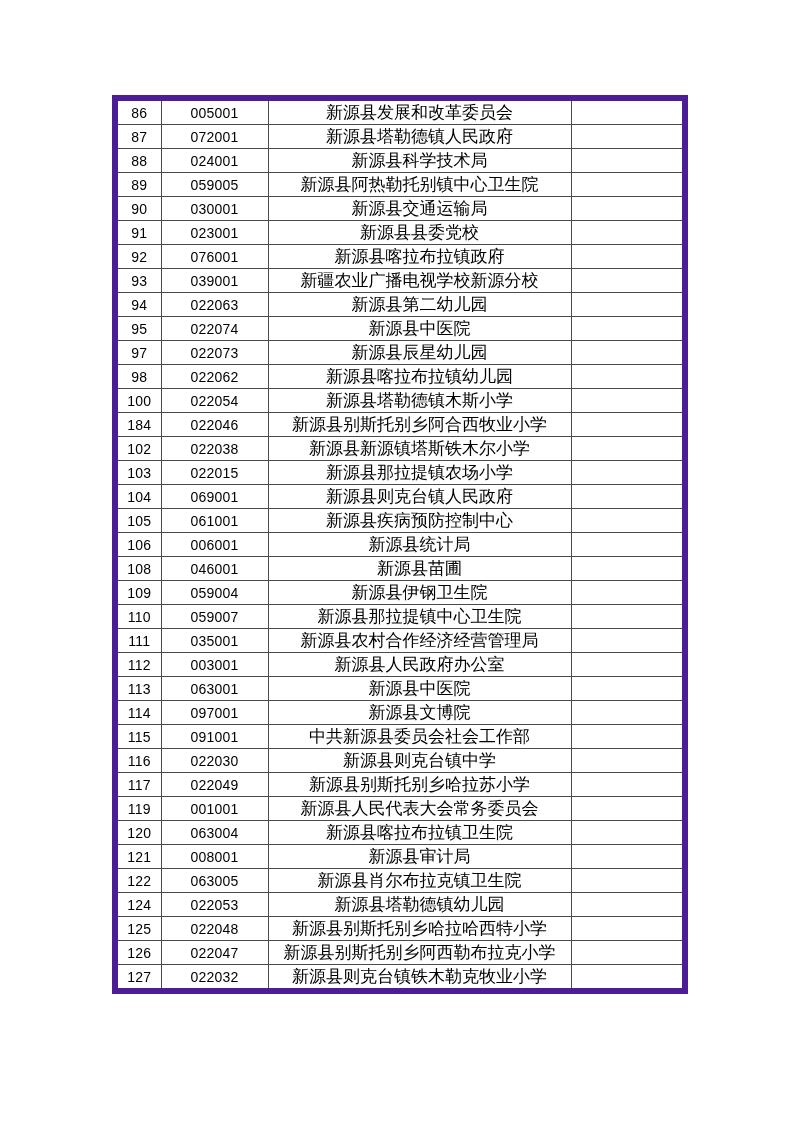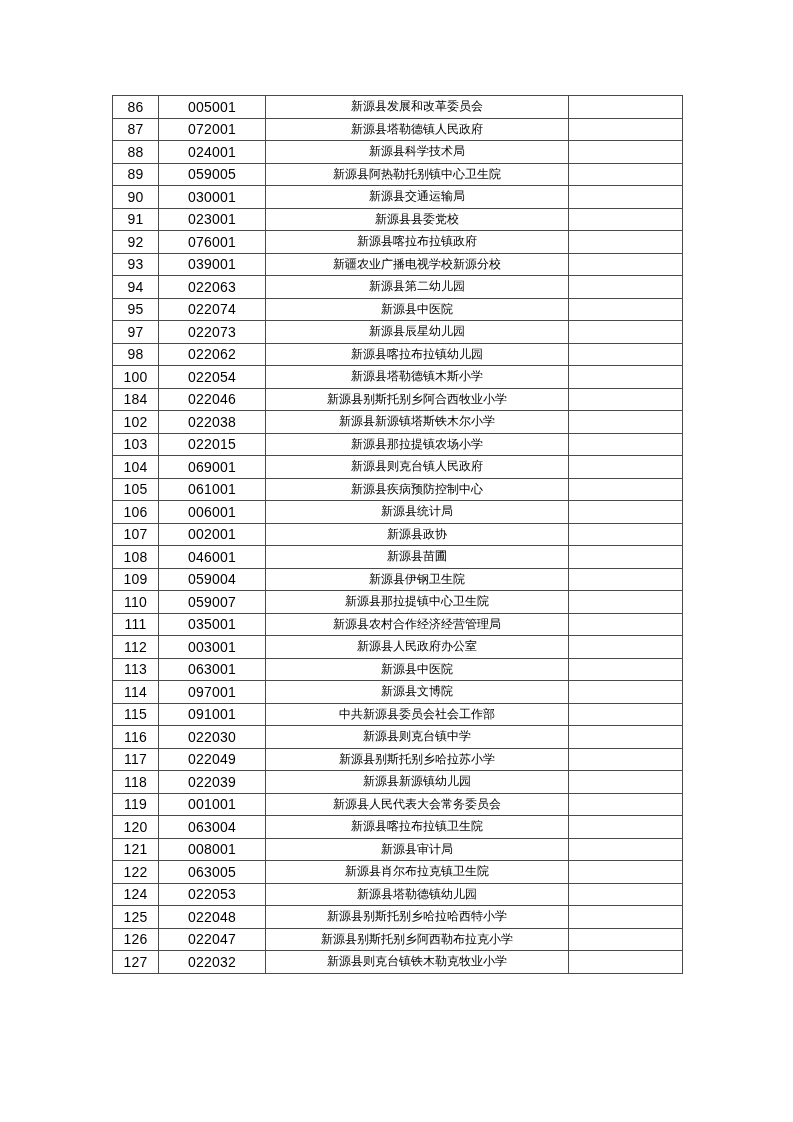--- a/index.html
+++ b/index.html
@@ -14,40 +14,40 @@
     background: #ffffff;
     overflow: hidden;
   }
   table.org-table {
     position: absolute;
     left: 112px;
     top: 95px;
     width: 570px;
     border-collapse: collapse;
     table-layout: fixed;
-    border: 1px solid #4c1d95;
+    border: 6px solid #4c1d95;
   }
   table.org-table td {
     border: 1px solid #4a4a4a;
     height: 21.5px;
     padding: 0 2px;
     text-align: center;
     vertical-align: middle;
     color: #000000;
     overflow: hidden;
     white-space: nowrap;
   }
   td.cell-num, td.cell-code {
     font-family: "Liberation Sans", "DejaVu Sans", sans-serif;
     font-size: 14px;
     letter-spacing: 0.2px;
   }
   td.cell-name {
     font-family: Liberation Sans, sans-serif;
-    font-size: 12px;
+    font-size: 17px;
   }
   td.cell-blank {
     font-size: 14px;
   }
 </style>
 </head>
 <body>
 
 <div class="page">
   <table class="org-table">
@@ -166,26 +166,20 @@
           <td class="cell-name">新源县疾病预防控制中心</td>
           <td class="cell-blank"></td>
         </tr>
         <tr>
           <td class="cell-num">106</td>
           <td class="cell-code">006001</td>
           <td class="cell-name">新源县统计局</td>
           <td class="cell-blank"></td>
         </tr>
         <tr>
-          <td class="cell-num">107</td>
-          <td class="cell-code">002001</td>
-          <td class="cell-name">新源县政协</td>
-          <td class="cell-blank"></td>
-        </tr>
-        <tr>
           <td class="cell-num">108</td>
           <td class="cell-code">046001</td>
           <td class="cell-name">新源县苗圃</td>
           <td class="cell-blank"></td>
         </tr>
         <tr>
           <td class="cell-num">109</td>
           <td class="cell-code">059004</td>
           <td class="cell-name">新源县伊钢卫生院</td>
           <td class="cell-blank"></td>
@@ -229,26 +223,20 @@
         <tr>
           <td class="cell-num">116</td>
           <td class="cell-code">022030</td>
           <td class="cell-name">新源县则克台镇中学</td>
           <td class="cell-blank"></td>
         </tr>
         <tr>
           <td class="cell-num">117</td>
           <td class="cell-code">022049</td>
           <td class="cell-name">新源县别斯托别乡哈拉苏小学</td>
-          <td class="cell-blank"></td>
-        </tr>
-        <tr>
-          <td class="cell-num">118</td>
-          <td class="cell-code">022039</td>
-          <td class="cell-name">新源县新源镇幼儿园</td>
           <td class="cell-blank"></td>
         </tr>
         <tr>
           <td class="cell-num">119</td>
           <td class="cell-code">001001</td>
           <td class="cell-name">新源县人民代表大会常务委员会</td>
           <td class="cell-blank"></td>
         </tr>
         <tr>
           <td class="cell-num">120</td>

